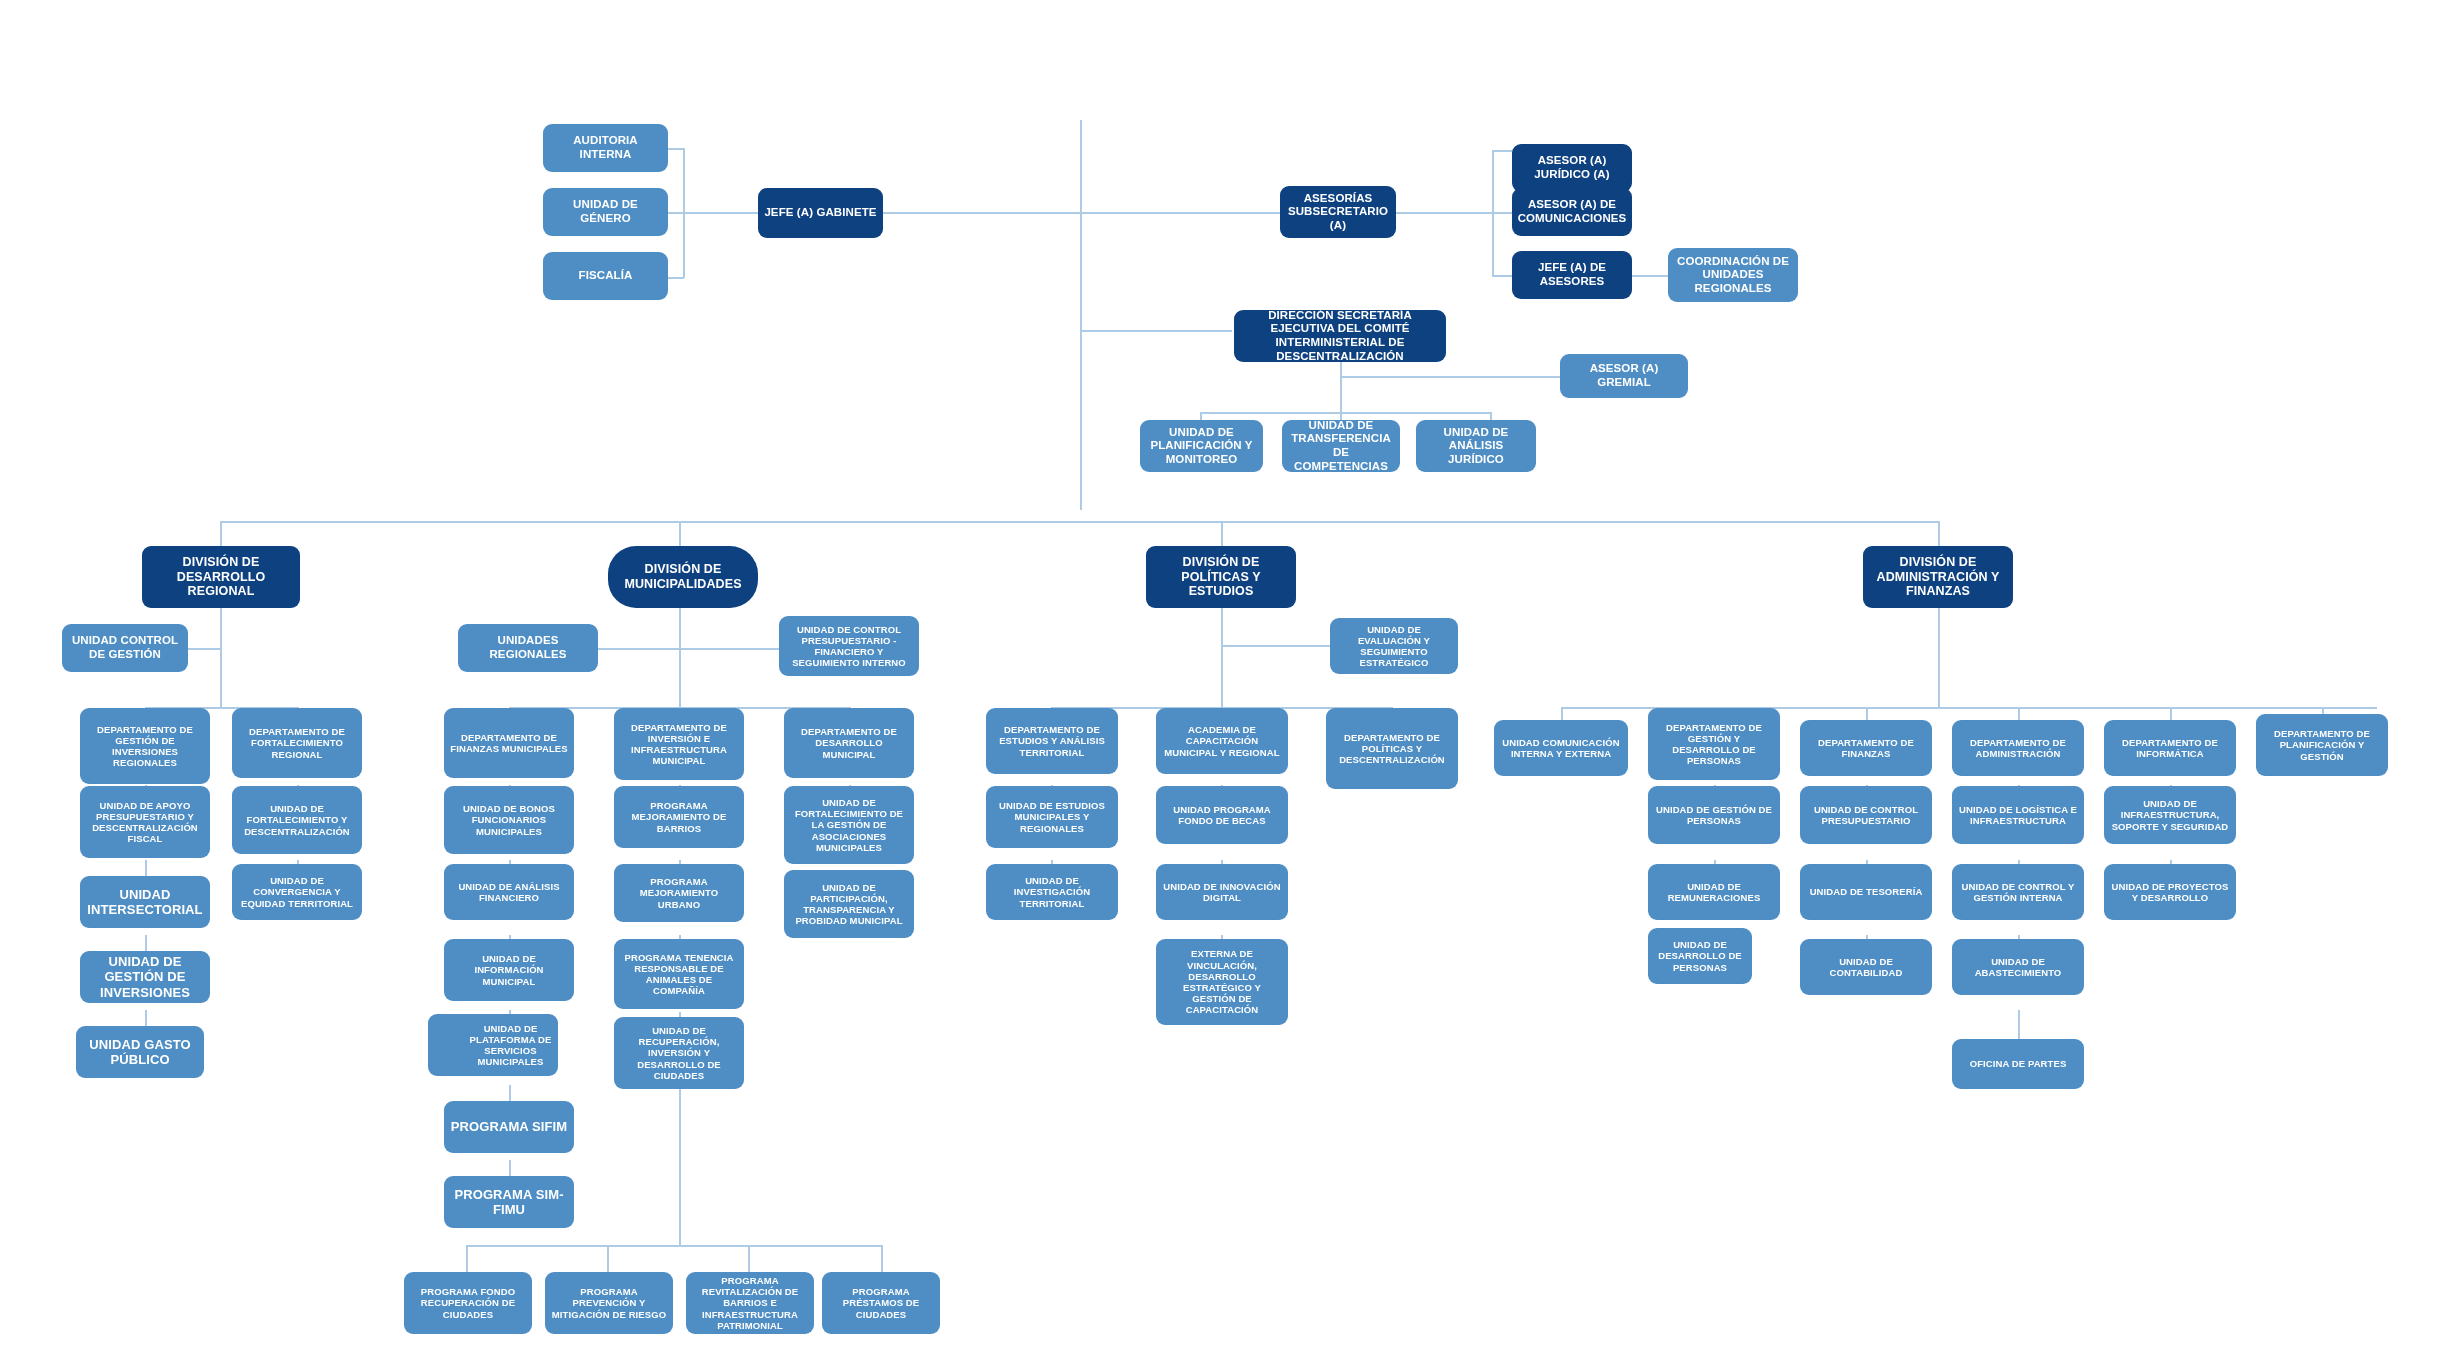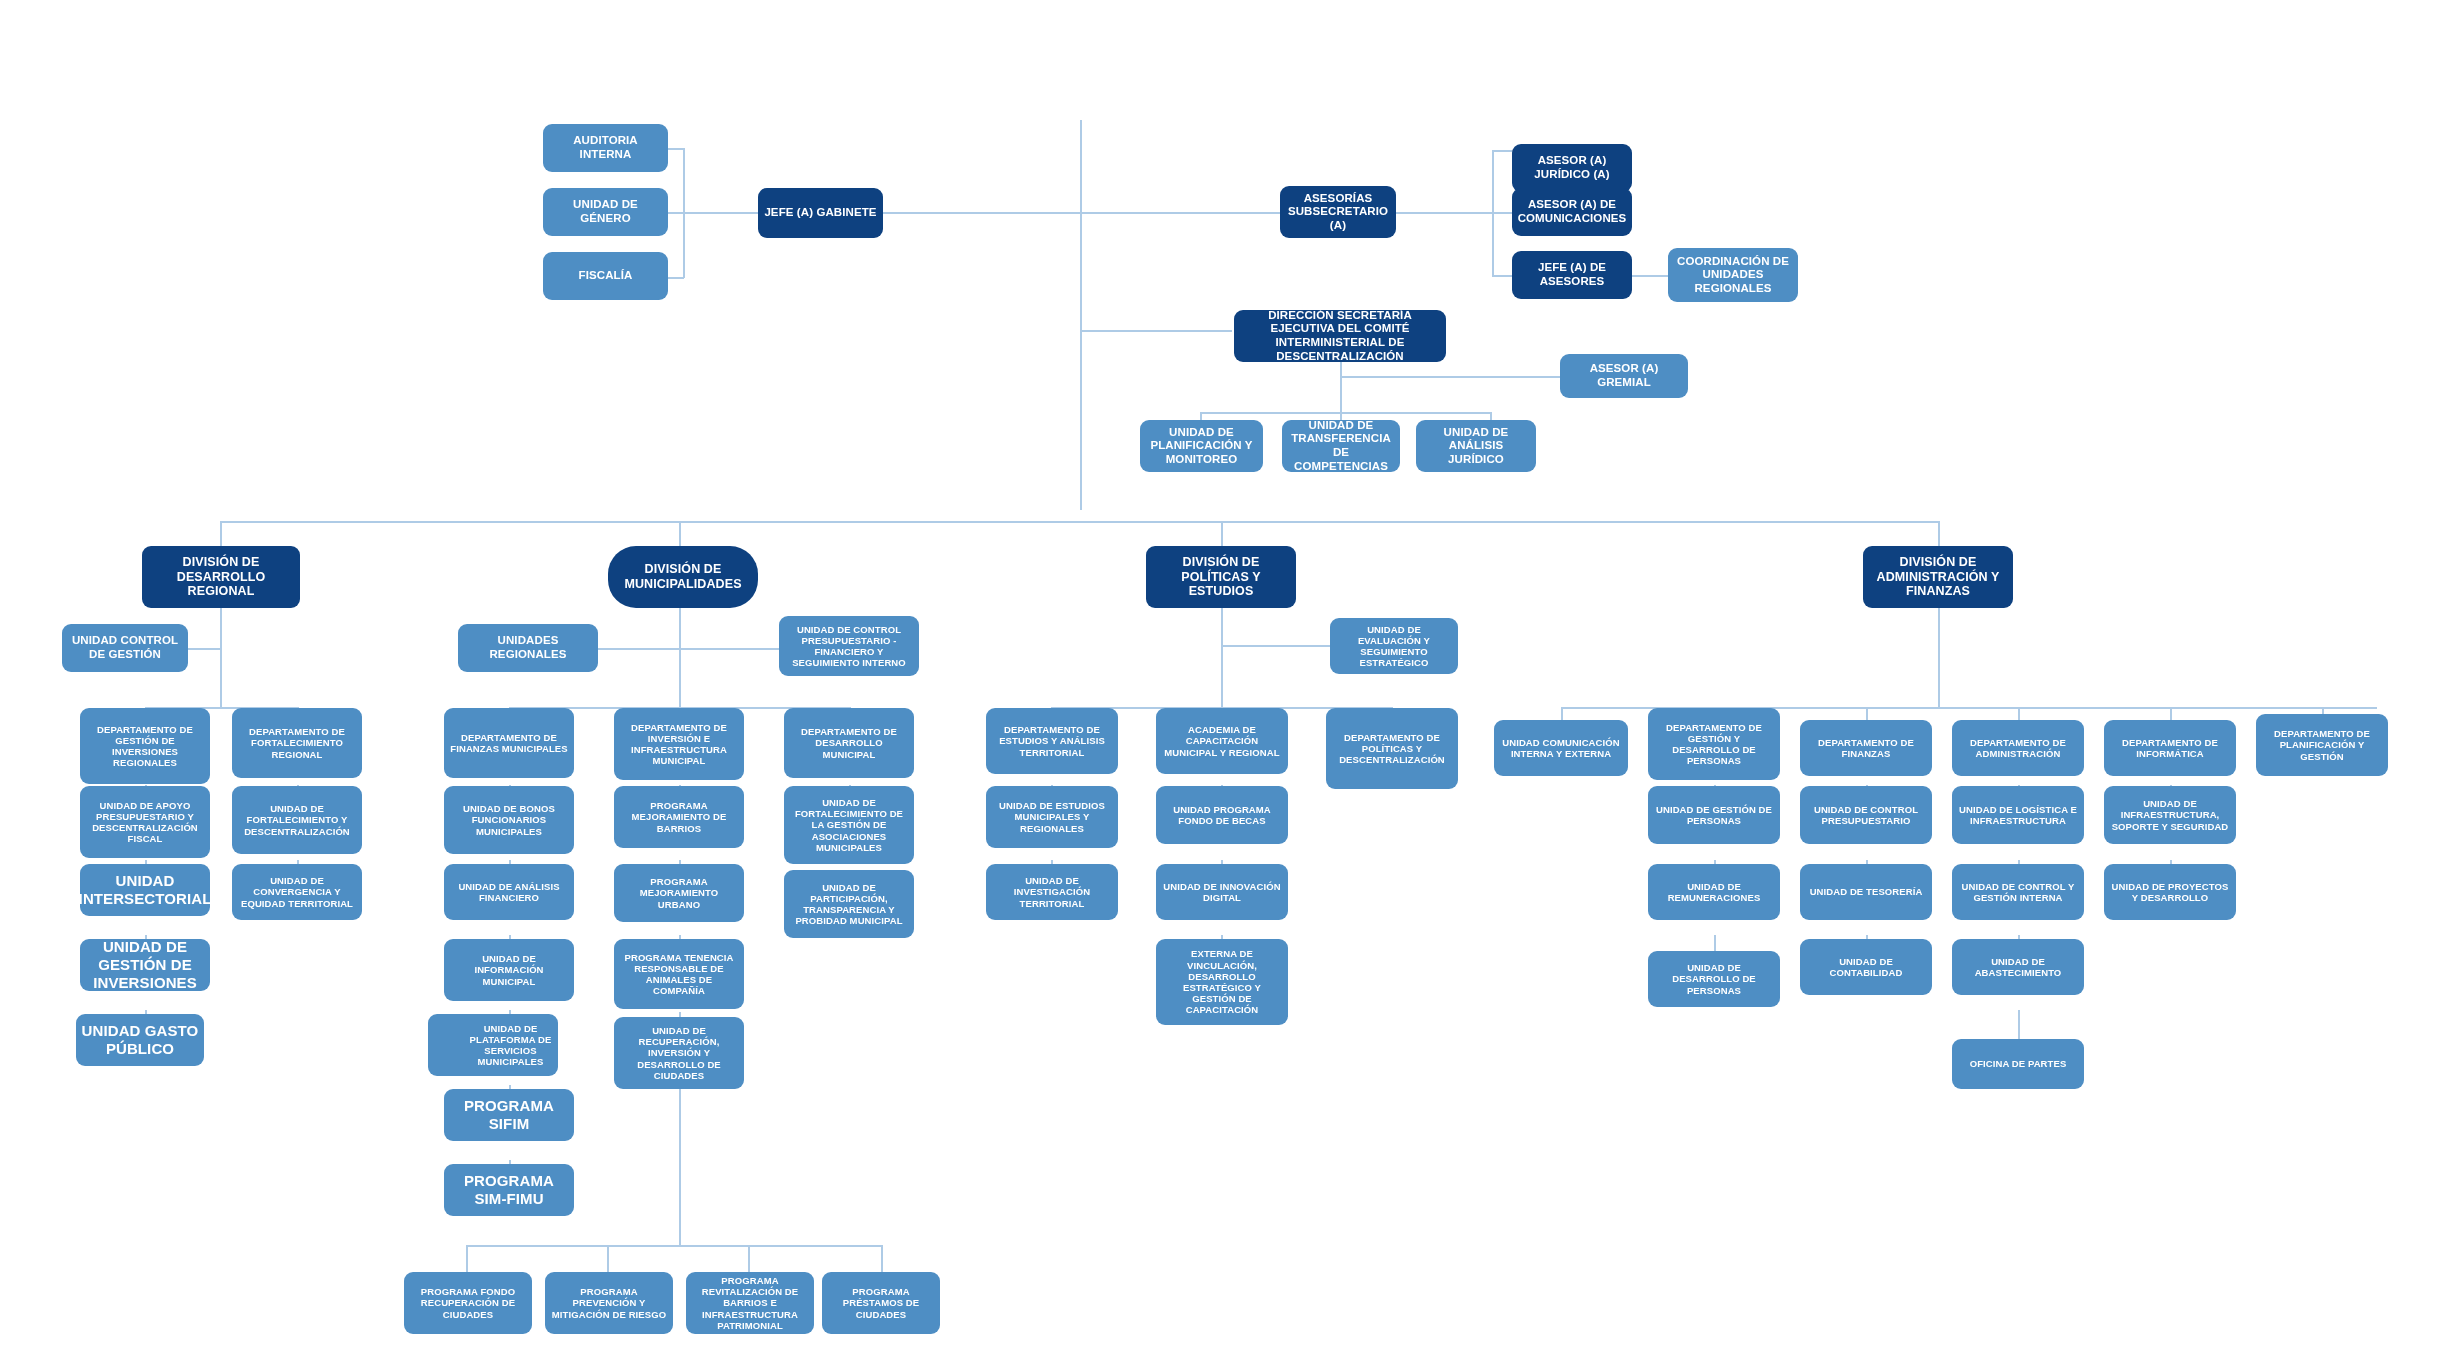--- a/index.html
+++ b/index.html
@@ -16,21 +16,21 @@
   .root .flagbar{position:absolute;top:0;left:0;right:0;height:7px;display:flex;}
   .root .flagbar .b{flex:1;background:#0b6fc2;}
   .root .flagbar .r{flex:1;background:#ed1b2f;}
   .root .flagbar .pad{width:30%;background:#0e4180;}
   .root .rtext{position:relative;z-index:2;width:100%;}
 
   .ln{position:absolute;background:#aecbe6;z-index:1;}
   .lnh{height:1.6px;}
   .lnv{width:1.6px;}
   .f9{font-size:9.5px;}
-  .f10{font-size:15px;}
+  .f10{font-size:13px;margin-top:12px;}
   .f11{font-size:11.5px;}
   .f12{font-size:12.5px;}
 </style>
 </head>
 <body>
 
 <div id="canvas">
 
   <div class="ln lnv" style="left:1080px;top:120px;height:390px;"></div>
   <div class="ln lnh" style="left:820px;top:212px;width:262px;"></div>
@@ -205,21 +205,21 @@
 
   <div class="node light f9" style="left:1326px;top:708px;width:132px;height:81px;">DEPARTAMENTO DE POLÍTICAS Y DESCENTRALIZACIÓN</div>
 
   <div class="node dark f12" style="left:1863px;top:546px;width:150px;height:62px;">DIVISIÓN DE ADMINISTRACIÓN Y FINANZAS</div>
 
   <div class="node light f9" style="left:1494px;top:720px;width:134px;height:56px;">UNIDAD COMUNICACIÓN INTERNA Y EXTERNA</div>
 
   <div class="node light f9" style="left:1648px;top:708px;width:132px;height:72px;">DEPARTAMENTO DE GESTIÓN Y DESARROLLO DE PERSONAS</div>
   <div class="node light f9" style="left:1648px;top:786px;width:132px;height:58px;">UNIDAD DE GESTIÓN DE PERSONAS</div>
   <div class="node light f9" style="left:1648px;top:864px;width:132px;height:56px;">UNIDAD DE REMUNERACIONES</div>
-  <div class="node light f9" style="left:1648px;top:951px;width:132px;height:56px;">UNIDAD DE DESARROLLO DE PERSONAS</div>
+  <div class="node light f9" style="left:1648px;top:928px;width:104px;height:56px;">UNIDAD DE DESARROLLO DE PERSONAS</div>
 
   <div class="node light f9" style="left:1800px;top:720px;width:132px;height:56px;">DEPARTAMENTO DE FINANZAS</div>
   <div class="node light f9" style="left:1800px;top:786px;width:132px;height:58px;">UNIDAD DE CONTROL PRESUPUESTARIO</div>
   <div class="node light f9" style="left:1800px;top:864px;width:132px;height:56px;">UNIDAD DE TESORERÍA</div>
   <div class="node light f9" style="left:1800px;top:939px;width:132px;height:56px;">UNIDAD DE CONTABILIDAD</div>
 
   <div class="node light f9" style="left:1952px;top:720px;width:132px;height:56px;">DEPARTAMENTO DE ADMINISTRACIÓN</div>
   <div class="node light f9" style="left:1952px;top:786px;width:132px;height:58px;">UNIDAD DE LOGÍSTICA E INFRAESTRUCTURA</div>
   <div class="node light f9" style="left:1952px;top:864px;width:132px;height:56px;">UNIDAD DE CONTROL Y GESTIÓN INTERNA</div>
   <div class="node light f9" style="left:1952px;top:939px;width:132px;height:56px;">UNIDAD DE ABASTECIMIENTO</div>

